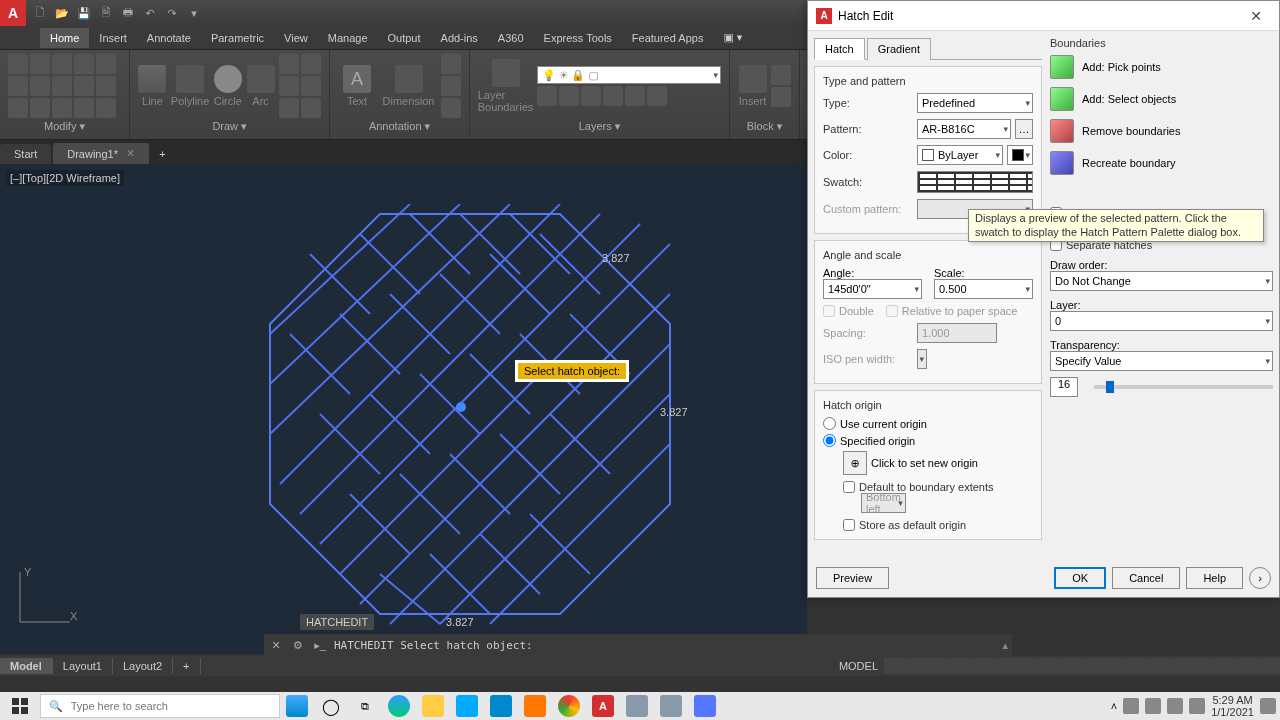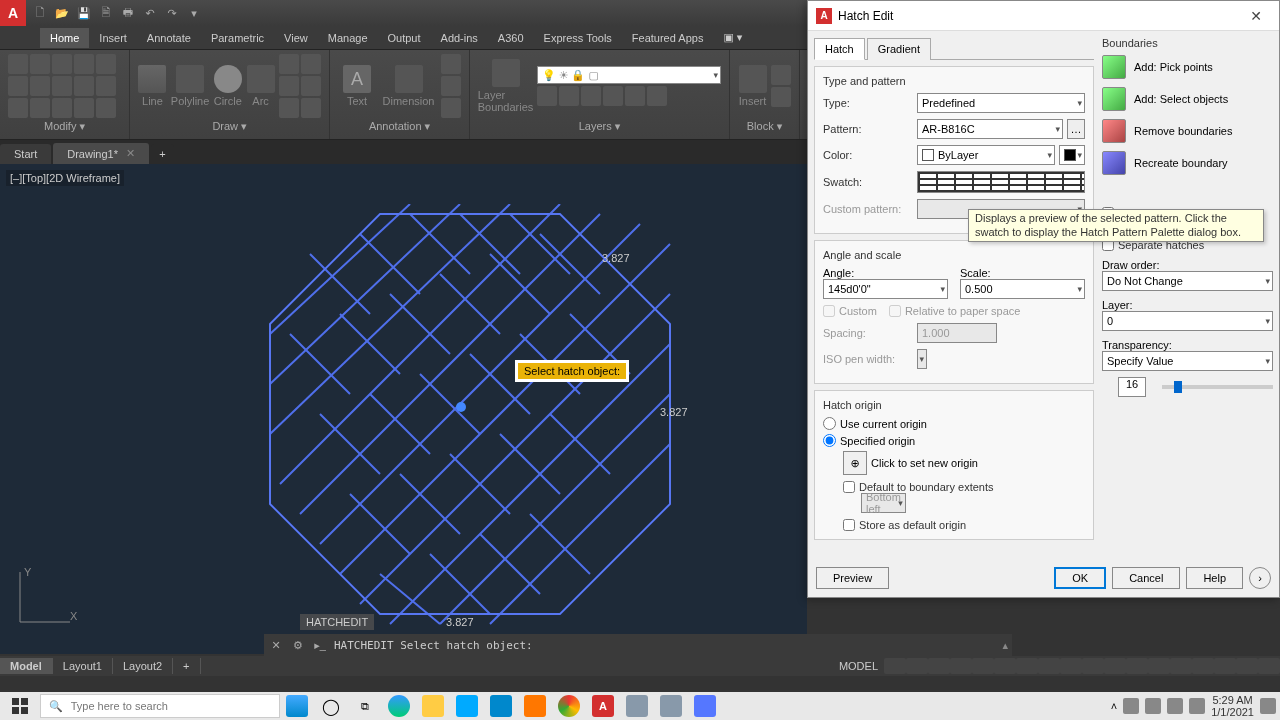--- a/index.html
+++ b/index.html
@@ -67,21 +67,21 @@
 .task-icon { width: 34px; height: 24px; display: flex; align-items: center; justify-content: center; }
 .task-icon-inner { width: 22px; height: 22px; border-radius: 3px; }
 
 
 .dialog { position: absolute; top: 0; left: 807px; width: 473px; height: 598px; background: #f0f0f0; border: 1px solid #888; box-shadow: -2px 2px 8px rgba(0,0,0,0.3); display: flex; flex-direction: column; }
 .dlg-title { height: 30px; background: #fff; display: flex; align-items: center; padding: 0 8px; border-bottom: 1px solid #ddd; }
 .dlg-title-icon { width: 16px; height: 16px; background: #d32f2f; color: #fff; font-weight: bold; display: flex; align-items: center; justify-content: center; font-size: 10px; margin-right: 6px; }
 .dlg-title-text { flex: 1; font-size: 12px; }
 .dlg-close { width: 30px; height: 20px; display: flex; align-items: center; justify-content: center; font-size: 14px; color: #444; }
 .dlg-body { flex: 1; display: flex; padding: 6px; gap: 8px; }
-.dlg-left { width: 280px; }
+.dlg-left { width: 228px; }
 .dlg-right { flex: 1; }
 .dlg-tabs { display: flex; border-bottom: 1px solid #aaa; }
 .dlg-tab { padding: 4px 10px; border: 1px solid #aaa; background: #f0f0f0; border-bottom: none; margin-right: 2px; position: relative; top: 1px; }
 .dlg-tab.active { background: #fff; border-bottom: 1px solid #fff; }
 .group { border: 1px solid #ccc; padding: 8px; margin-top: 6px; background: #f8f8f8; }
 .group-title { font-size: 11px; margin-bottom: 6px; color: #333; }
 .form-row { display: flex; align-items: center; margin-bottom: 6px; gap: 4px; }
 .form-label { width: 90px; color: #333; }
 .form-label.disabled { color: #999; }
 .combo { flex: 1; height: 20px; border: 1px solid #888; background: #fff; display: flex; align-items: center; padding: 0 4px; position: relative; }
@@ -99,21 +99,21 @@
 .radio { display: flex; align-items: center; gap: 4px; margin-bottom: 4px; }
 .origin-sub { margin-left: 20px; }
 .icon-btn-sm { width: 24px; height: 24px; border: 1px solid #888; background: #f0f0f0; display: flex; align-items: center; justify-content: center; }
 
 .section-title { font-size: 11px; color: #333; margin-bottom: 6px; }
 .boundary-btn { display: flex; align-items: center; gap: 8px; margin-bottom: 8px; }
 .boundary-icon { width: 24px; height: 24px; border: 1px solid #888; background: linear-gradient(135deg,#8f8,#4a4); border-radius: 2px; }
 .boundary-icon.red { background: linear-gradient(135deg,#f88,#a44); }
 .boundary-icon.blue { background: linear-gradient(135deg,#88f,#44a); }
 
-.slider-row { display: flex; align-items: center; gap: 16px; margin-left: 16px; }
+.slider-row { display: flex; align-items: center; gap: 16px; }
 .slider-val { width: 28px; height: 20px; border: 1px solid #888; text-align: center; background: #fff; }
 .slider-track { flex: 1; height: 4px; background: #ccc; position: relative; }
 .slider-thumb { position: absolute; top: -4px; left: 12px; width: 8px; height: 12px; background: #06c; }
 
 .dlg-buttons { display: flex; gap: 6px; padding: 8px; align-items: center; }
 .btn { height: 22px; padding: 0 16px; border: 1px solid #888; background: #f0f0f0; display: flex; align-items: center; }
 .btn.primary { border: 2px solid #0078d7; }
 .btn-expand { width: 22px; height: 22px; border: 1px solid #888; border-radius: 50%; display: flex; align-items: center; justify-content: center; margin-left: auto; }
 
 .tooltip-pop { position: absolute; background: #ffffe1; border: 1px solid #888; padding: 1px 6px; width: 296px; color: #333; box-shadow: 2px 2px 4px rgba(0,0,0,0.2); z-index: 10; font-size: 11px; line-height: 1.3; }
@@ -455,21 +455,21 @@
               <div>Scale:</div>
               <div class="combo">
                 <span>0.500</span>
                 <span class="combo-arrow">▾</span>
               </div>
             </div>
         </div>
         <div class="two-col" style="margin-top:6px">
           <label class="chk disabled">
               <input type="checkbox" disabled="" style="">
-              <span>Custom</span>
+              <span>Double</span>
             </label>
           <label class="chk disabled">
               <input type="checkbox" disabled="" style="">
               <span>Relative to paper space</span>
             </label>
         </div>
         <div class="form-row" style="margin-top:6px">
             <div class="form-label disabled">Spacing:</div>
             <input class="input-sm disabled" style="width: 80px;" disabled="" value="1.000">
           </div>

